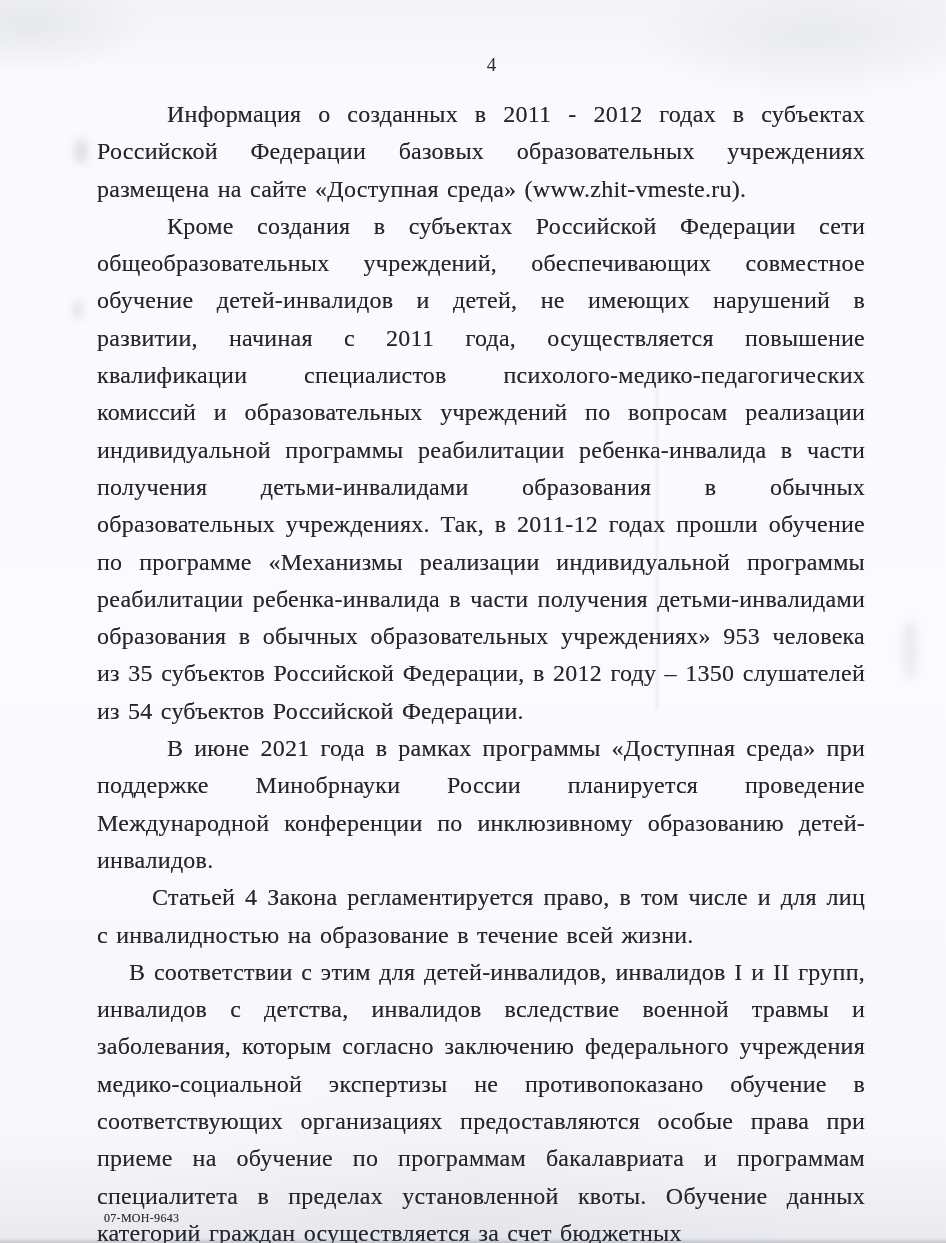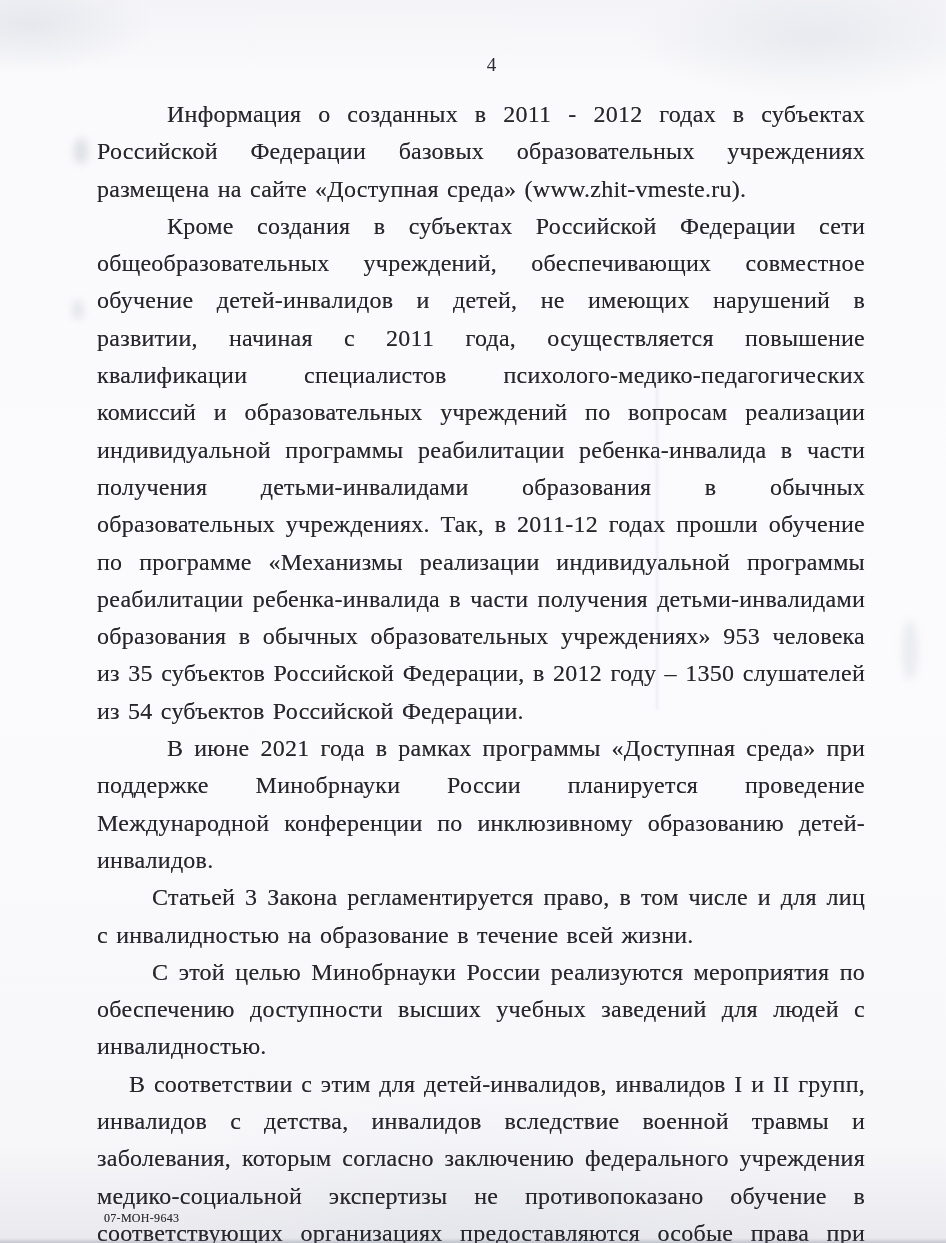--- a/index.html
+++ b/index.html
@@ -86,22 +86,21 @@
 <body>
 
 <div class="page">
 
   <div class="page-number">4</div>
 
   <div class="body-text">
     <p class="in-70">Информация о созданных в 2011 - 2012 годах в субъектах Российской Федерации базовых образовательных учреждениях размещена на сайте «Доступная среда» (www.zhit-vmeste.ru).</p>
     <p class="in-70">Кроме создания в субъектах Российской Федерации сети общеобразовательных учреждений, обеспечивающих совместное обучение детей-инвалидов и детей, не имеющих нарушений в развитии, начиная с 2011 года, осуществляется повышение квалификации специалистов психолого-медико-педагогических комиссий и образовательных учреждений по вопросам реализации индивидуальной программы реабилитации ребенка-инвалида в части получения детьми-инвалидами образования в обычных образовательных учреждениях. Так, в 2011-12 годах прошли обучение по программе «Механизмы реализации индивидуальной программы реабилитации ребенка-инвалида в части получения детьми-инвалидами образования в обычных образовательных учреждениях» 953 человека из 35 субъектов Российской Федерации, в 2012 году – 1350 слушателей из 54 субъектов Российской Федерации.</p>
     <p class="in-70">В июне 2021 года в рамках программы «Доступная среда» при поддержке Минобрнауки России планируется проведение Международной конференции по инклюзивному образованию детей-инвалидов.</p>
-    <p class="in-55">Статьей 3 Закона регламентируется право, в том числе и для лиц с инвалидностью на образование в течение всей жизни.</p>
-    <p class="in-55">С этой целью Минобрнауки России реализуются мероприятия по обеспечению доступности высших учебных заведений для людей с инвалидностью.</p>
+    <p class="in-55">Статьей 4 Закона регламентируется право, в том числе и для лиц с инвалидностью на образование в течение всей жизни.</p>
     <p class="in-32">В соответствии с этим для детей-инвалидов, инвалидов I и II групп, инвалидов с детства, инвалидов вследствие военной травмы и заболевания, которым согласно заключению федерального учреждения медико-социальной экспертизы не противопоказано обучение в соответствующих организациях предоставляются особые права при приеме на обучение по программам бакалавриата и программам специалитета в пределах установленной квоты. Обучение данных категорий граждан осуществляется за счет бюджетных</p>
   </div>
 
   <div class="footer-code">07-МОН-9643</div>
 
   <div class="smudge smudge-a"></div>
   <div class="smudge smudge-b"></div>
   <div class="smudge smudge-c"></div>
   <div class="fold-line"></div>
 

